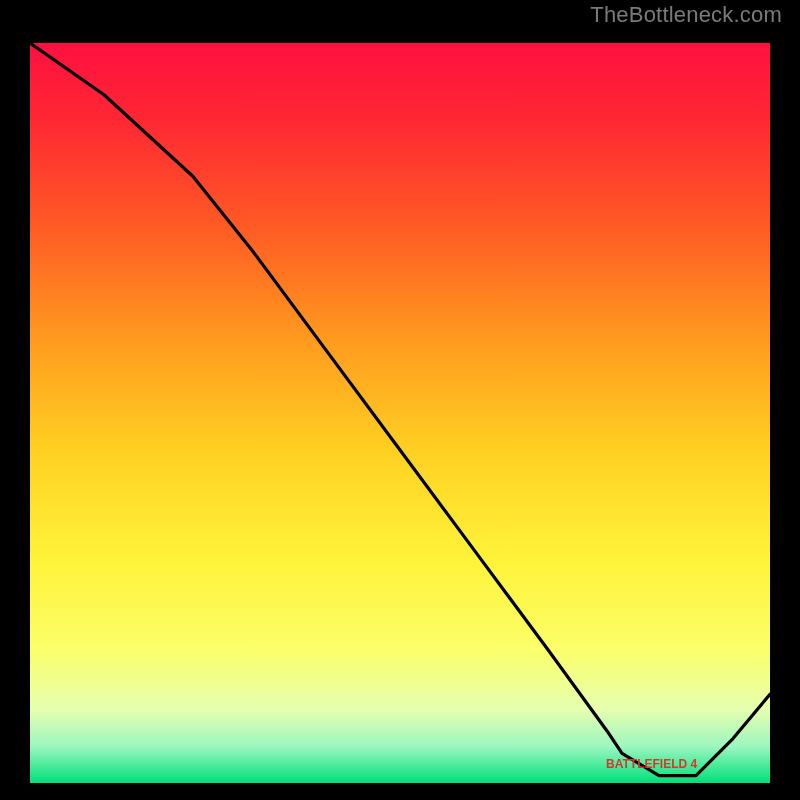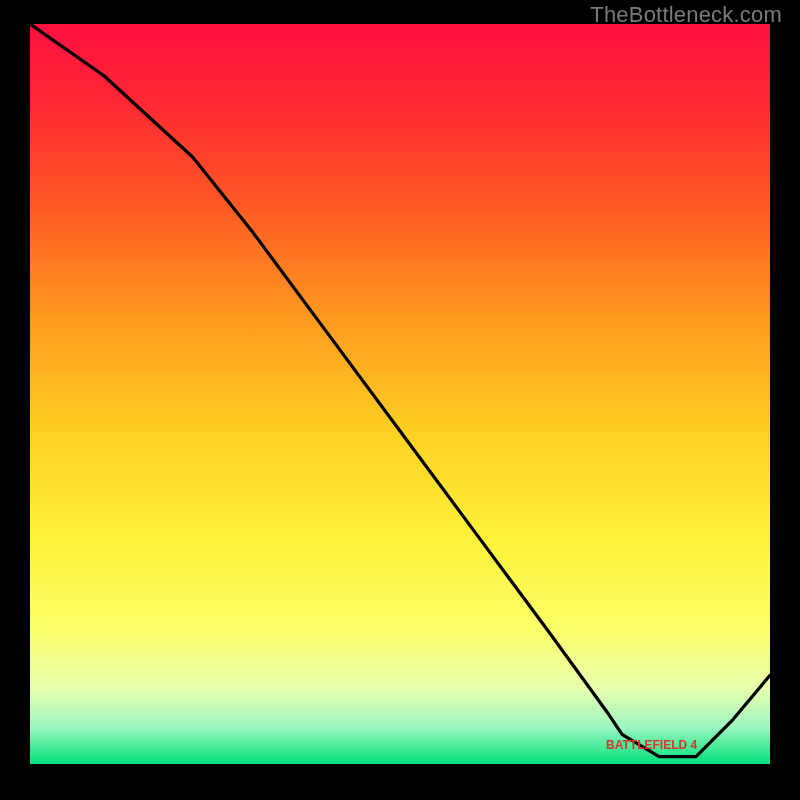--- a/index.html
+++ b/index.html
@@ -22,21 +22,21 @@
     top: 2px;
     right: 18px;
     color: #7a7a7a;
     font-size: 22px;
     font-weight: 500;
     letter-spacing: 0.2px;
   }
   .plot-wrap {
     position: absolute;
     left: 30px;
-    top: 24px;
+    top: 43px;
     width: 740px;
     height: 740px;
   }
   svg { display: block; }
 </style>
 </head>
 <body>
 
 <div class="root">
   <div class="attribution">TheBottleneck.com</div>

